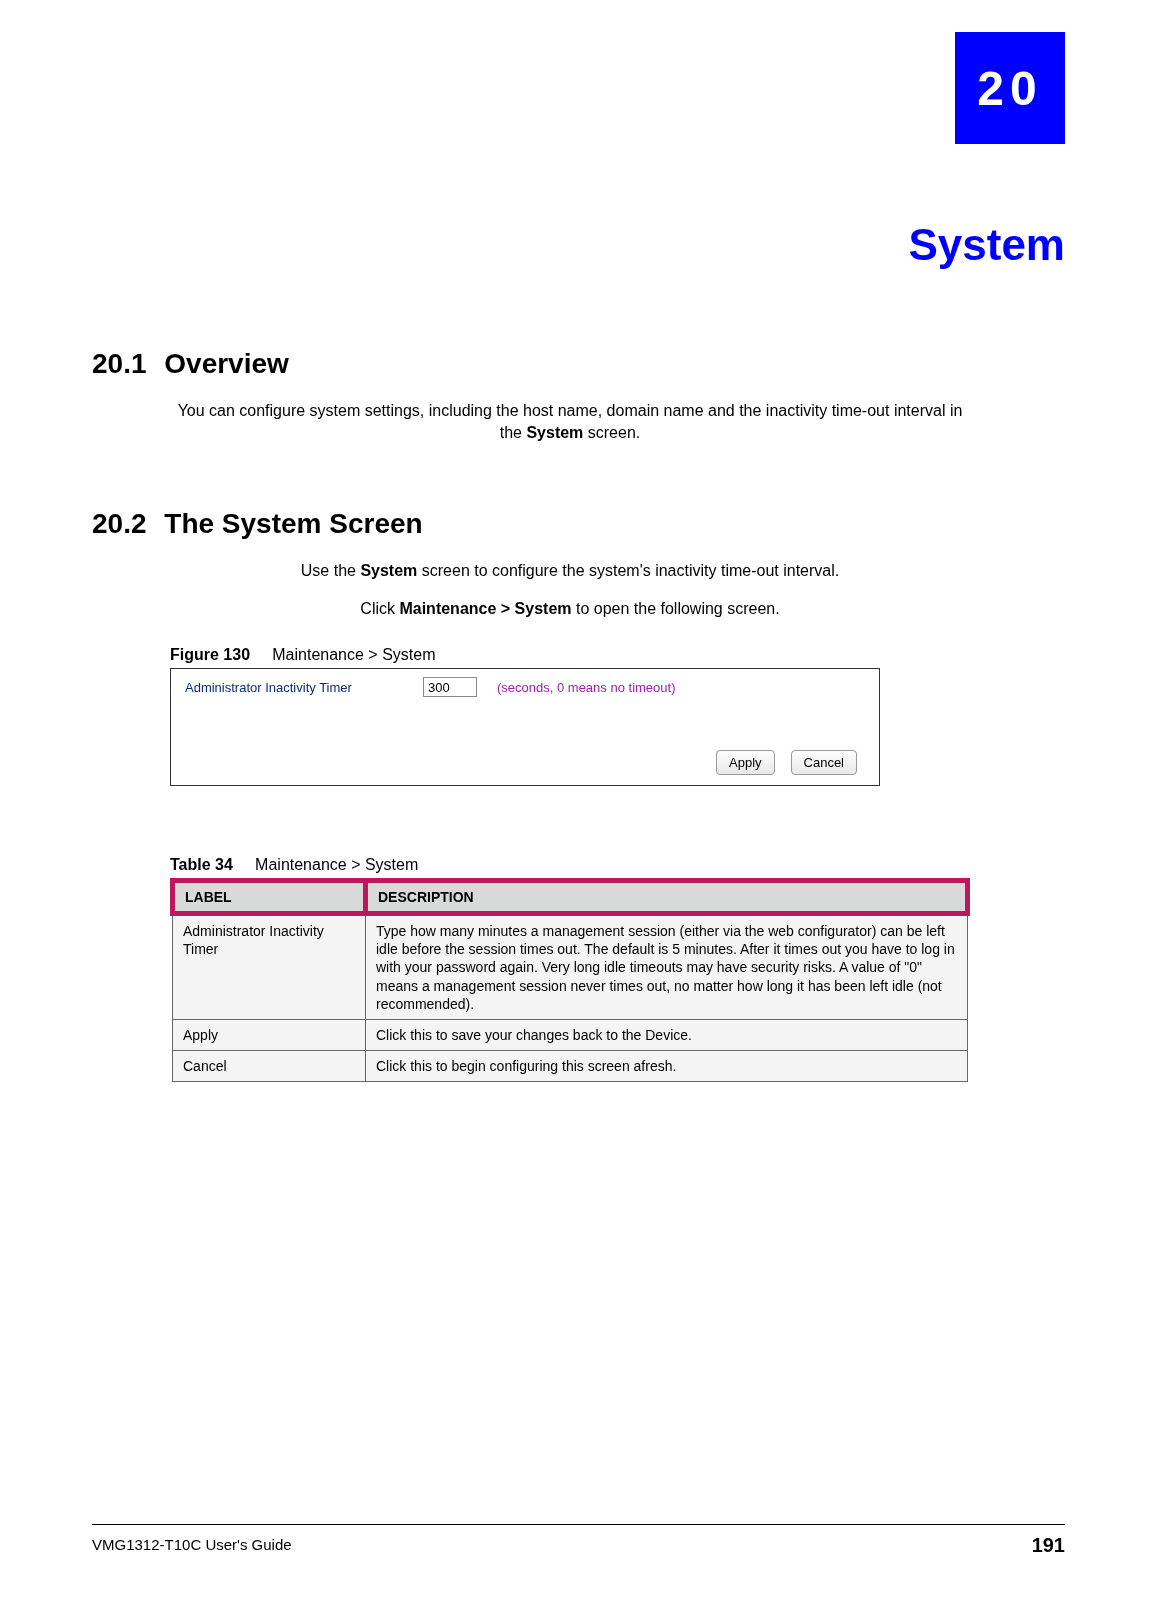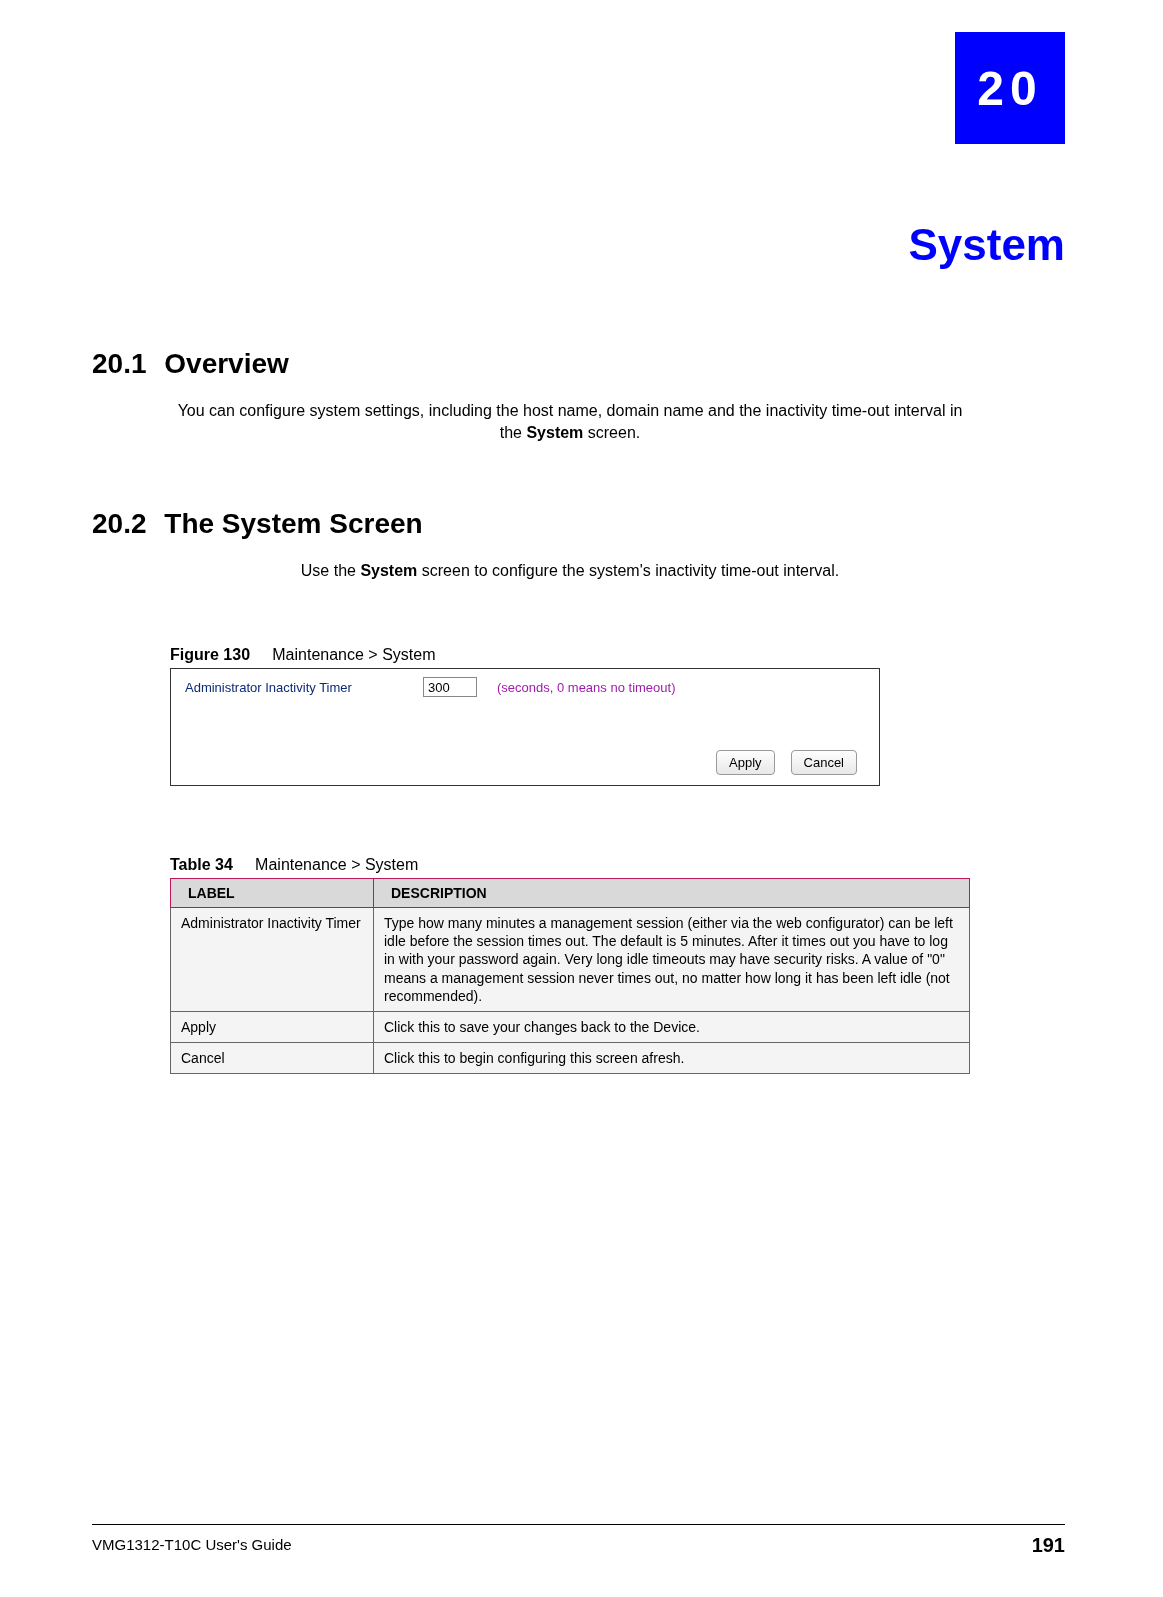--- a/index.html
+++ b/index.html
@@ -167,22 +167,22 @@
     left: 170px;
     width: 800px;
     border-collapse: collapse;
     font-family: Verdana, Geneva, sans-serif;
     font-size: 14px;
   }
   .desc-table th {
     background: #d9d9d9;
     text-align: left;
     font-weight: bold;
-    border: 1px solid #be185d;
-    padding: 6px 17px;
+    border: 5px solid #be185d;
+    padding: 6px 10px;
   }
   .desc-table td {
     background: #f4f4f4;
     border: 1px solid #666;
     padding: 6px 10px;
     vertical-align: top;
     line-height: 1.3;
   }
   .desc-table th.label-col, .desc-table td.label-col {
     width: 168px;
@@ -236,20 +236,23 @@
   <div class="sec2">
     <span class="section-num">20.2</span>
     <span>&nbsp;&nbsp;</span>
     <span class="section-title">The System Screen</span>
   </div>
 
   <div class="sys-body1 body-text">
     <span>Use the </span><b>System</b><span> screen to configure the system's inactivity time-out interval.</span>
   </div>
 
+  <div class="sys-body2 body-text">
+    <span>Click </span><b>Maintenance &gt; System</b><span> to open the following screen.</span>
+  </div>
 
   <div class="fig-caption">
     <span class="bold">Figure 130</span>
     <span>&nbsp;&nbsp;&nbsp;</span>
     <span>Maintenance &gt; System</span>
   </div>
 
   <div class="figure-box">
     <div class="figure-row">
       <span class="figure-label">Administrator Inactivity Timer</span>

